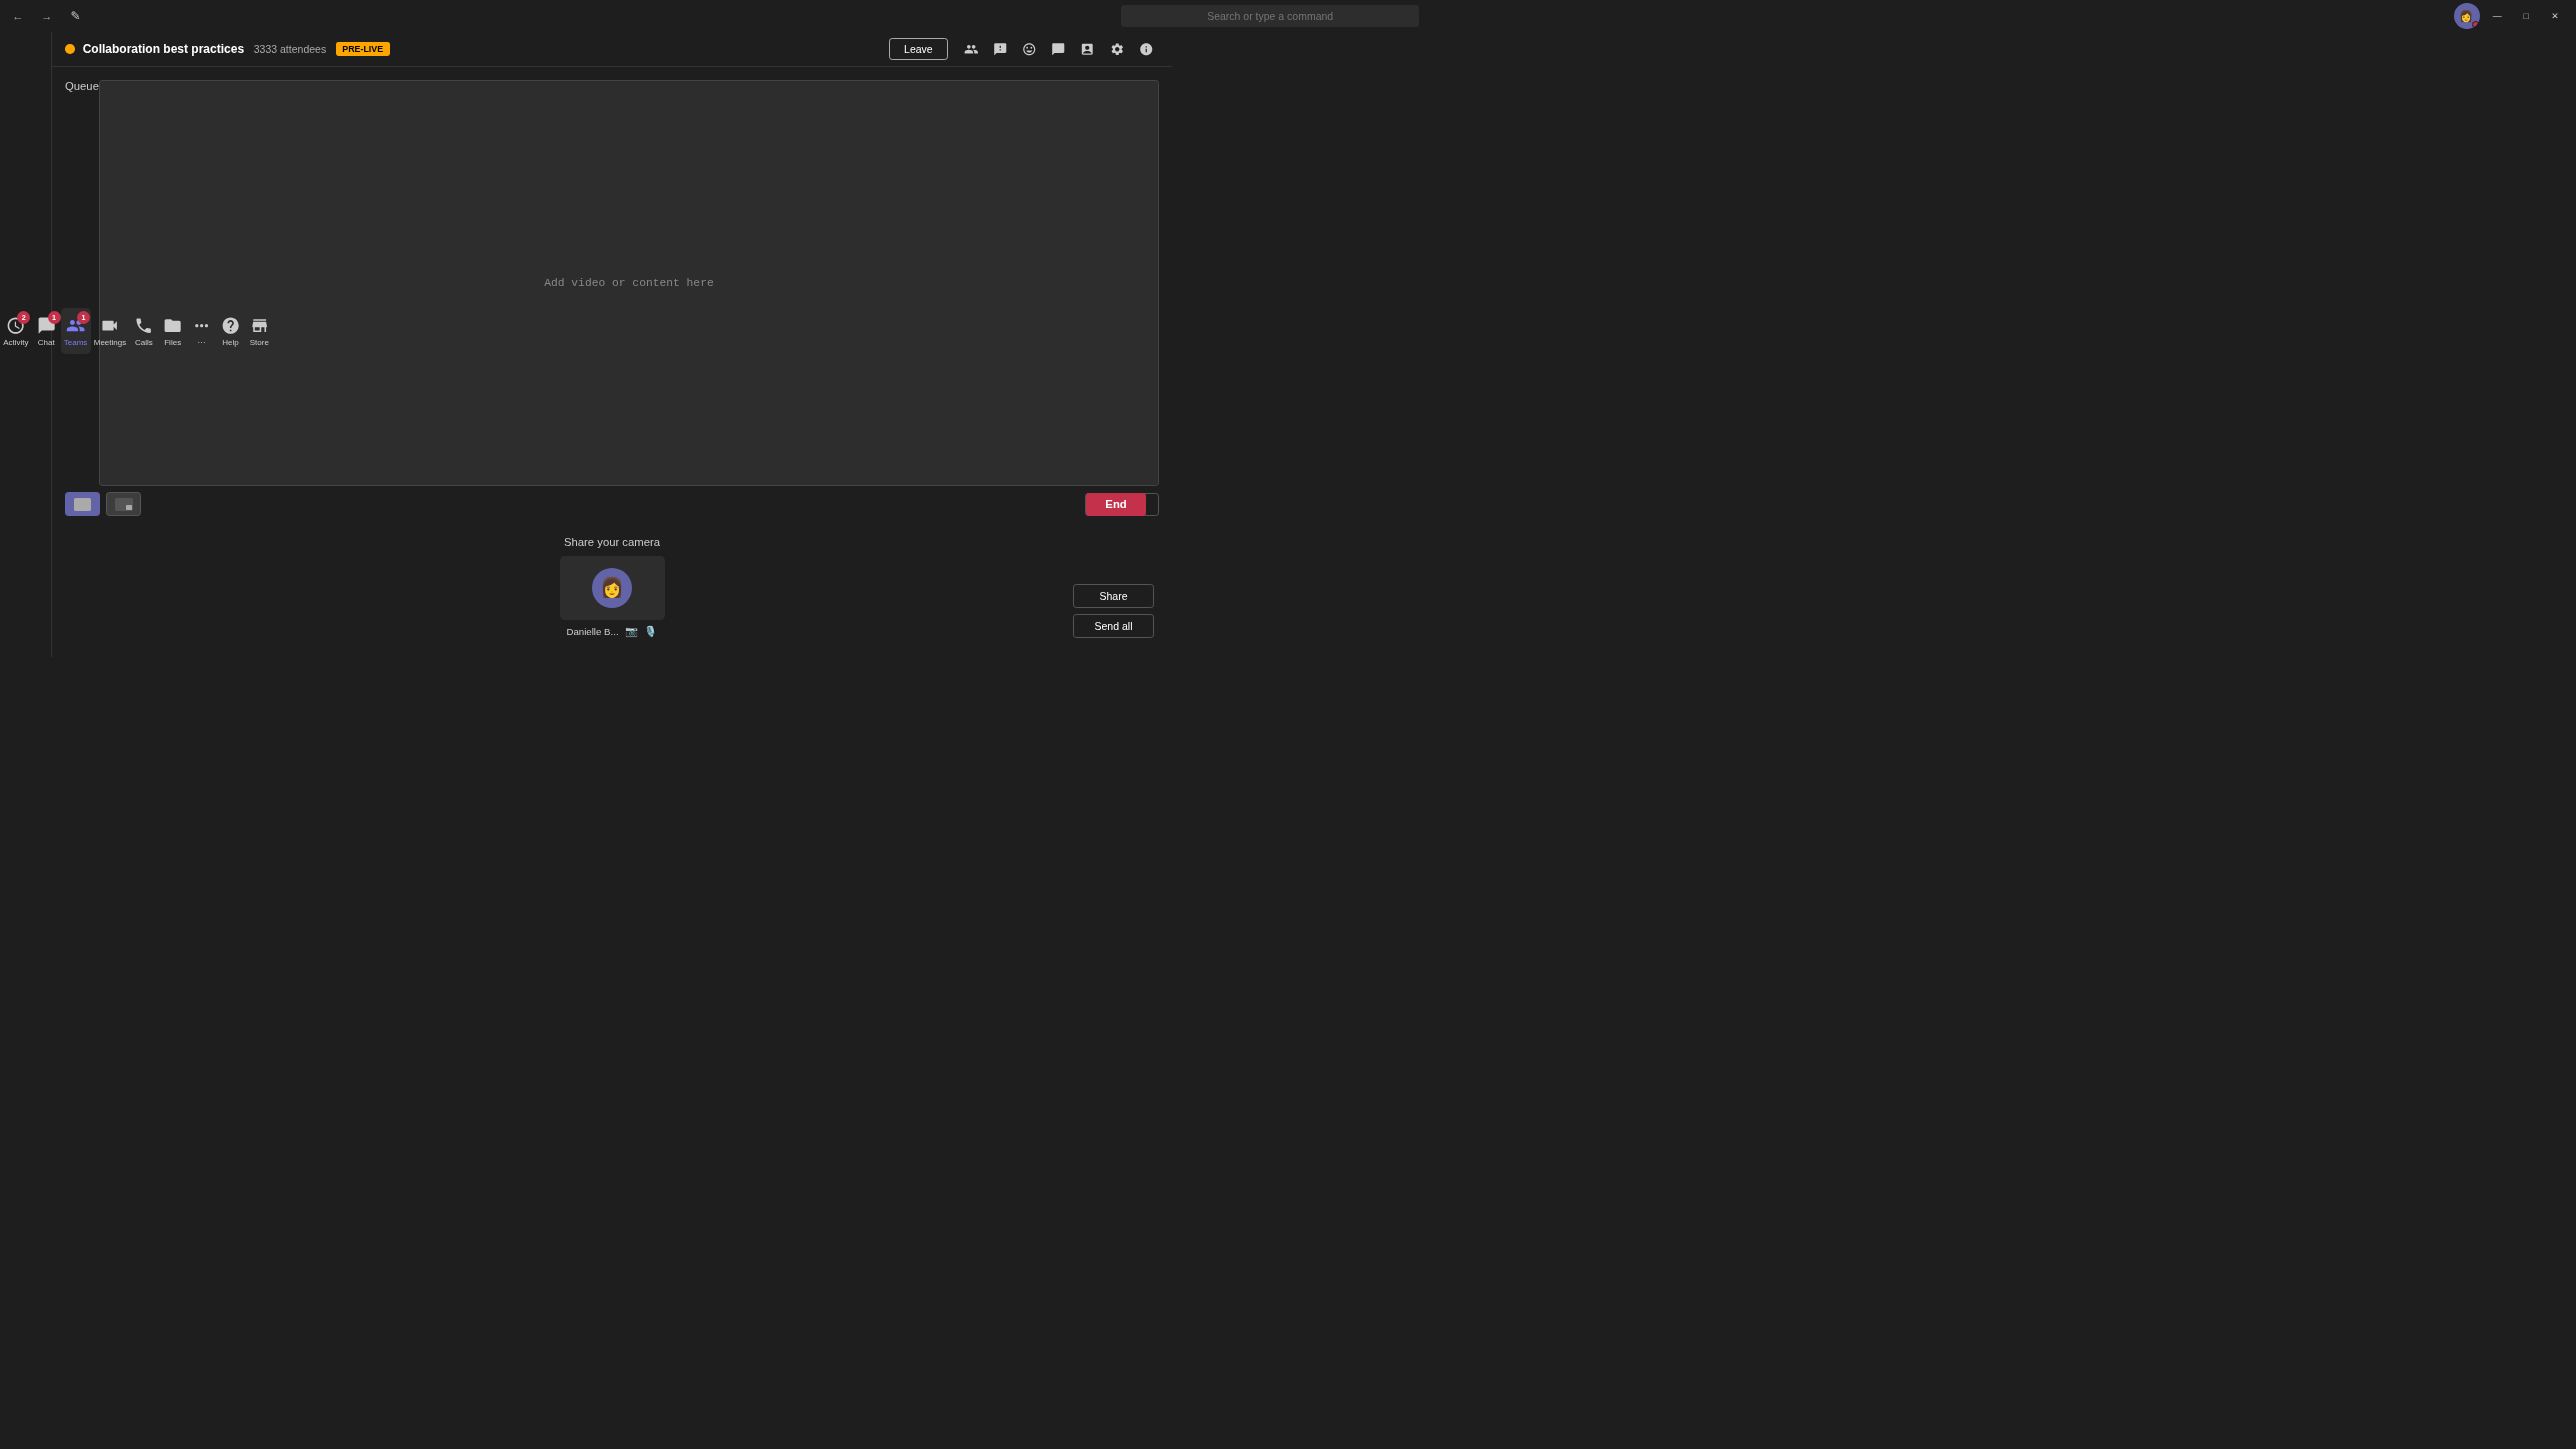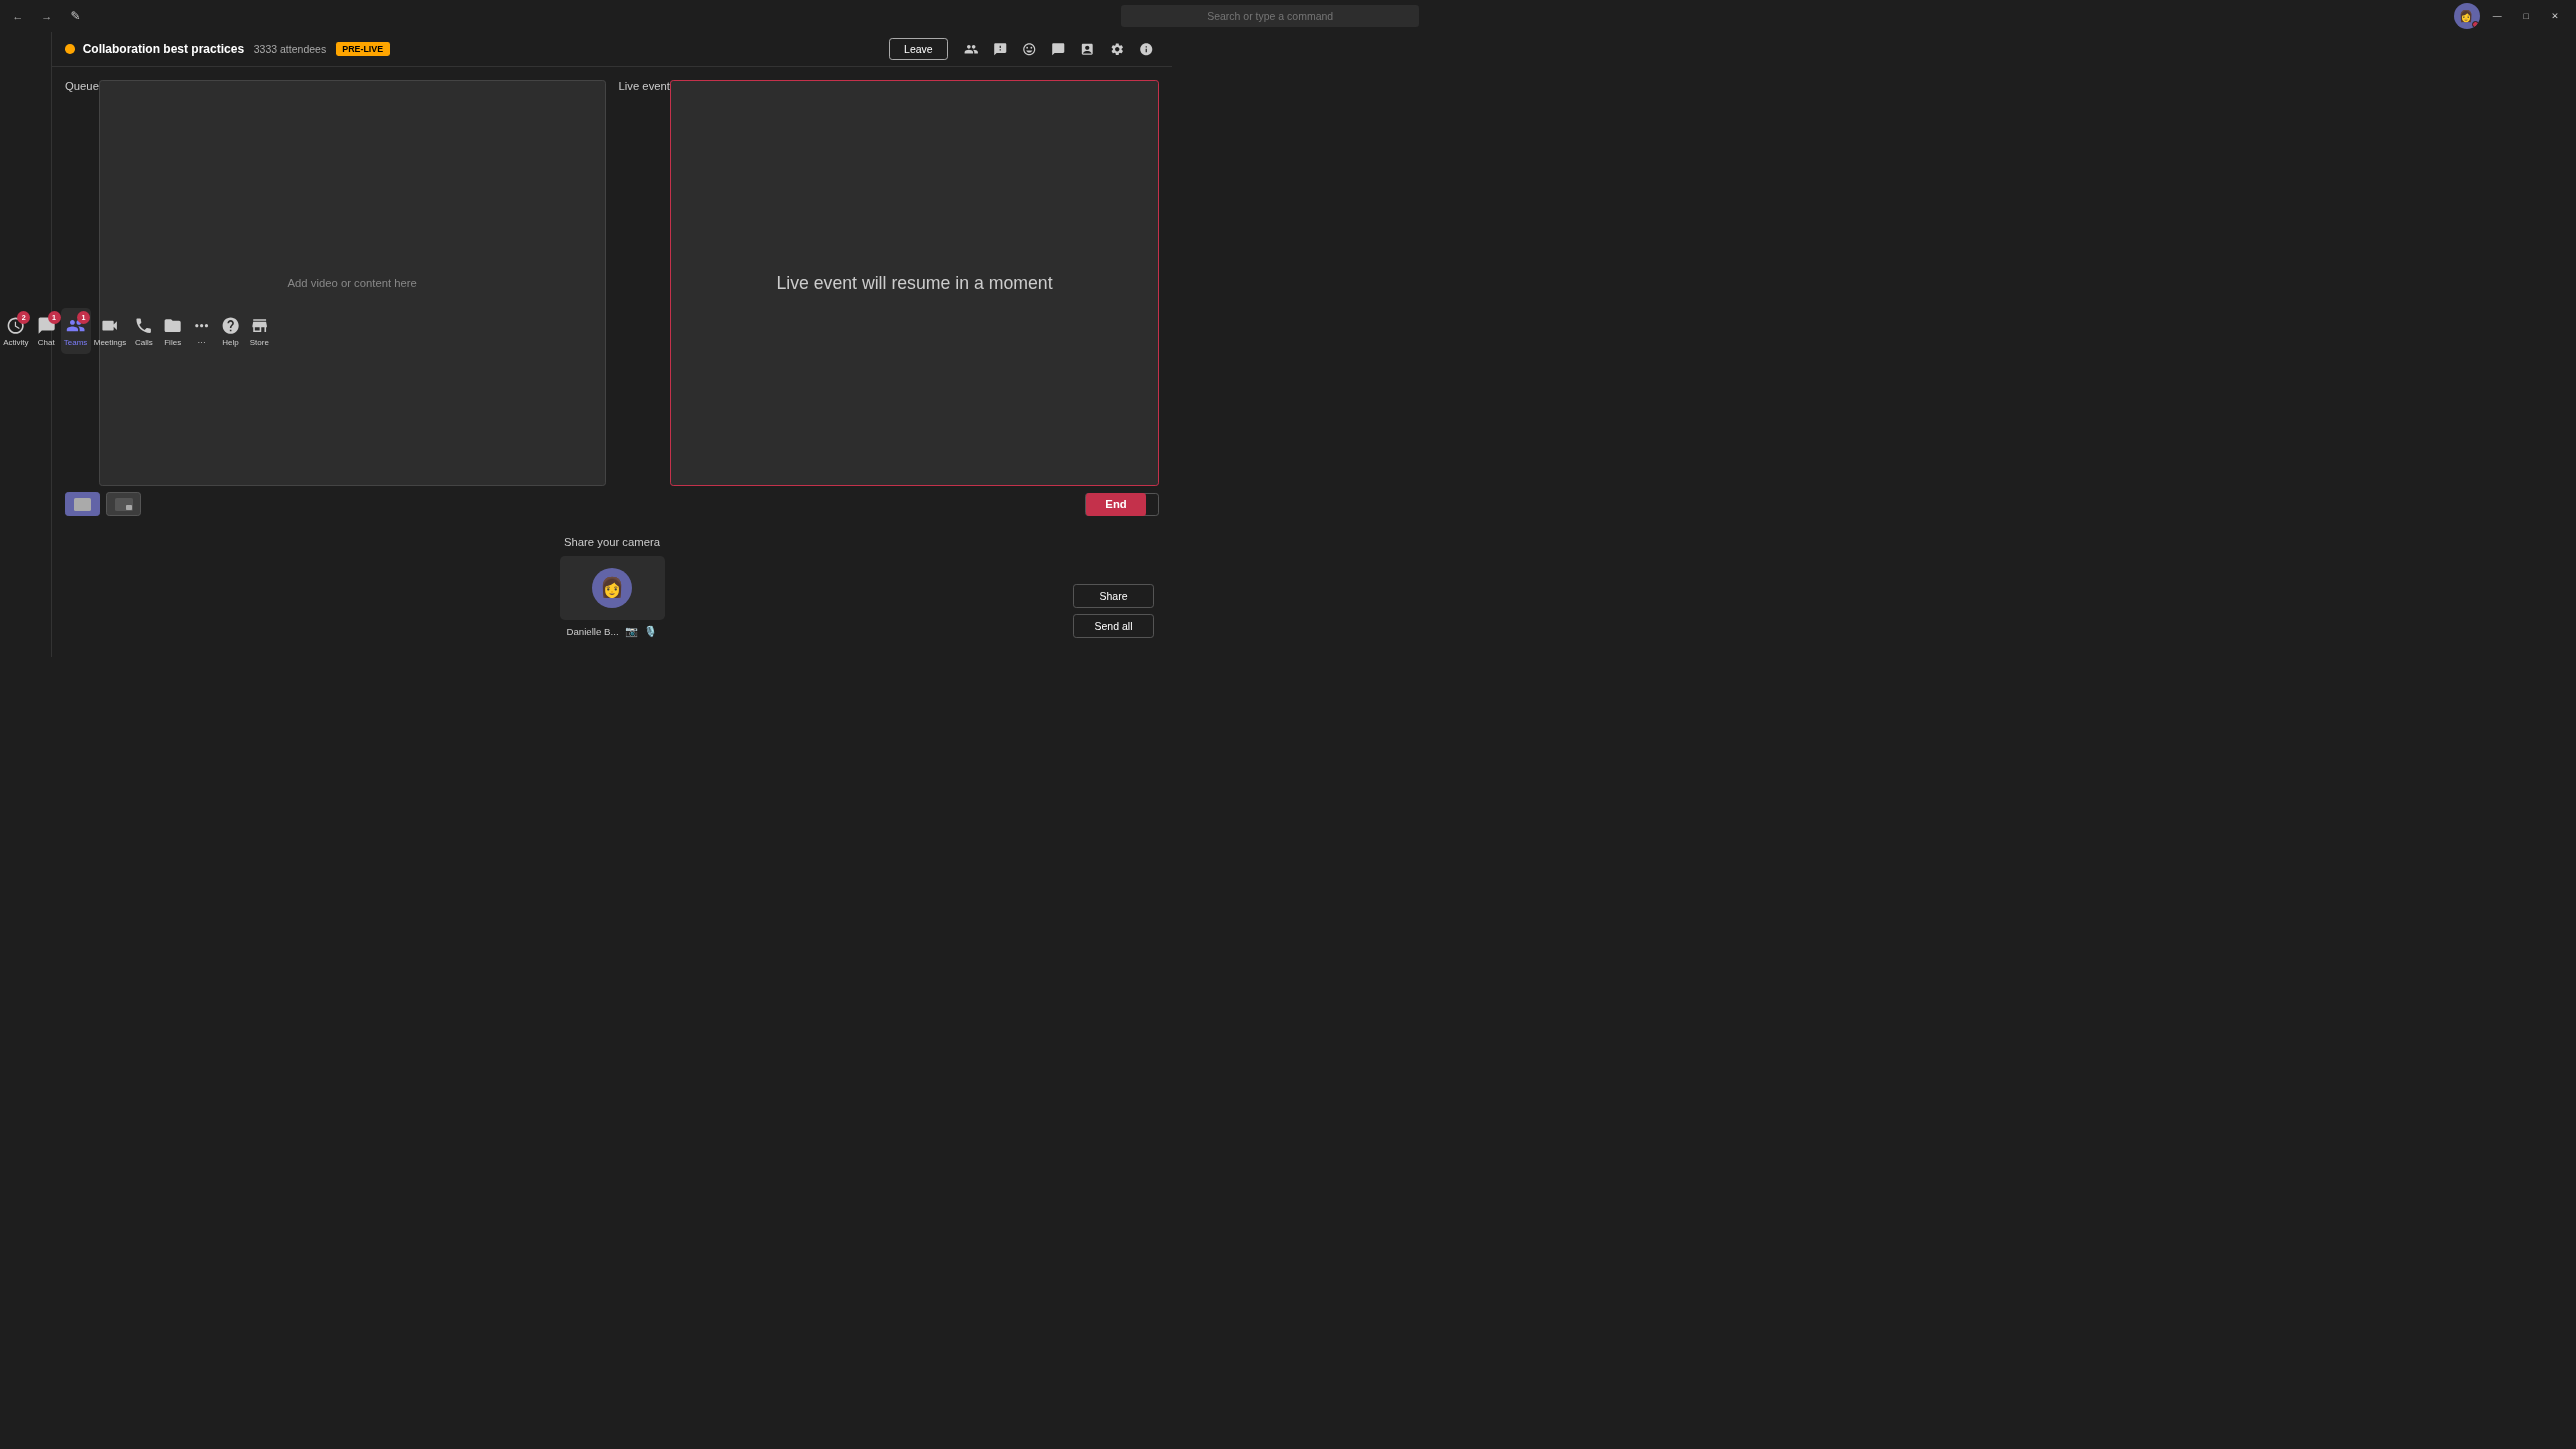--- a/index.html
+++ b/index.html
@@ -261,20 +261,21 @@
       margin-bottom: 6.4px;
     }
     .queue-area {
       flex: 1;
       background: #2d2d2d;
       border: 0.8px solid #444;
       border-radius: 3.2px;
       display: flex;
       align-items: center;
       justify-content: center;
+      font-family: Liberation Mono, monospace;
     }
     .queue-placeholder {
       font-size: 11.3px;
       color: #888;
     }
     .live-area {
       flex: 1;
       background: #2d2d2d;
       border: 1.6px solid #c4314b;
       border-radius: 3.2px;
@@ -588,26 +589,20 @@
 
     <div class="panels-row">
 
       <div class="panel">
         <div class="panel-label">Queue</div>
         <div class="queue-area">
           <span class="queue-placeholder">Add video or content here</span>
         </div>
       </div>
 
-      <div class="panel">
-        <div class="panel-label">Live event</div>
-        <div class="live-area">
-          <span class="live-message">Live event will resume in a moment</span>
-        </div>
-      </div>
     </div>
 
     <div class="bottom-toolbar" style="position:relative;">
       <div class="layout-btn active">
         <div class="layout-icon-simple"></div>
       </div>
       <div class="layout-btn">
         <div class="layout-icon-pip"></div>
       </div>
       <div class="toolbar-spacer"></div>

